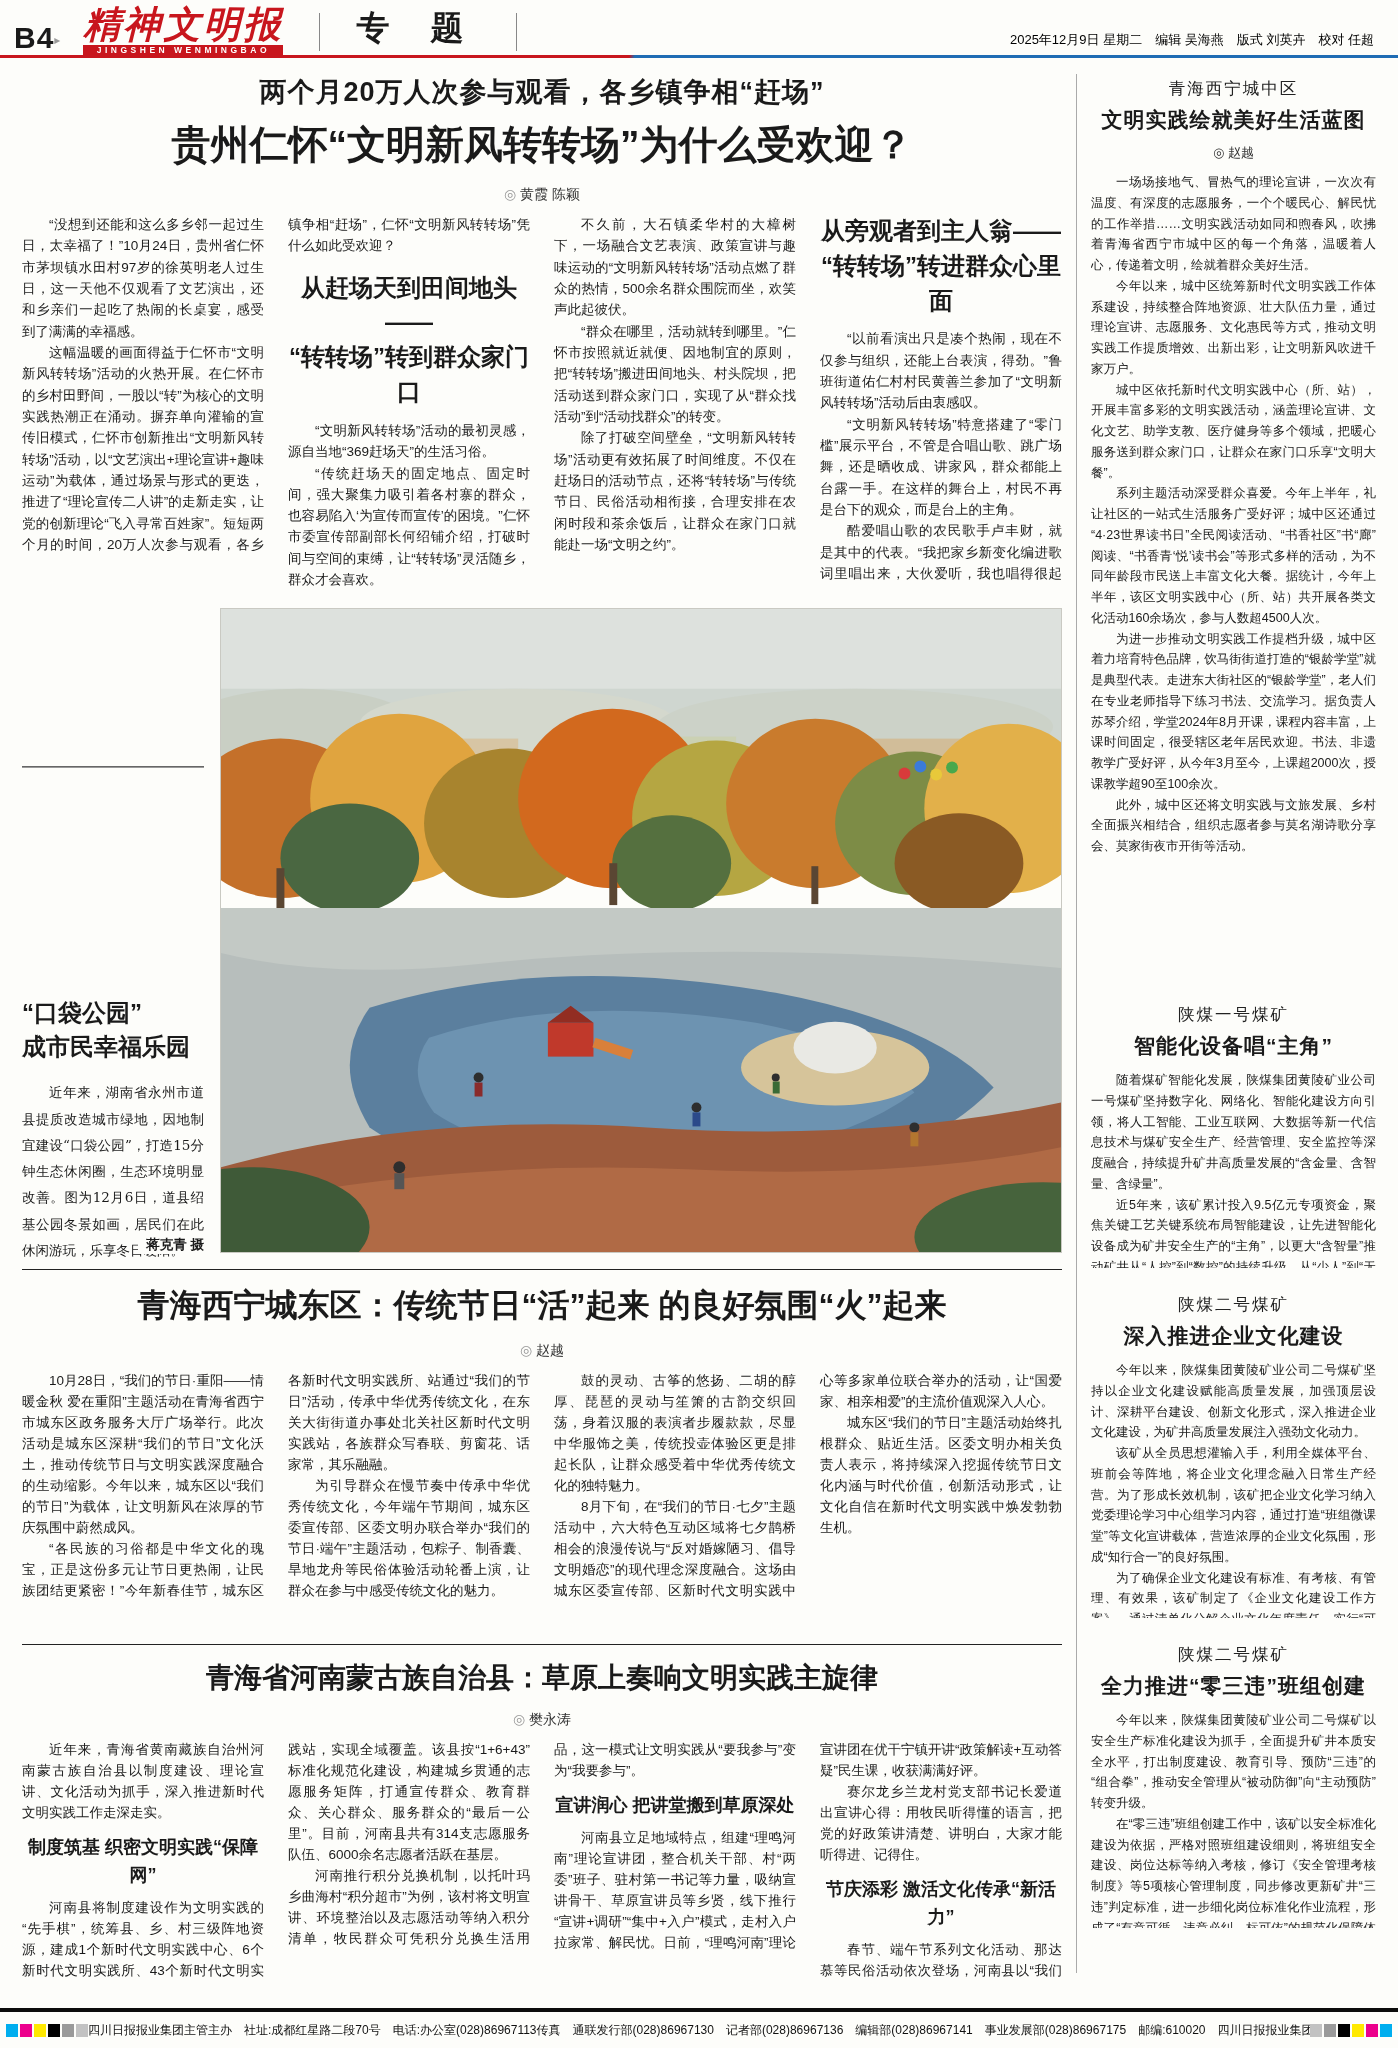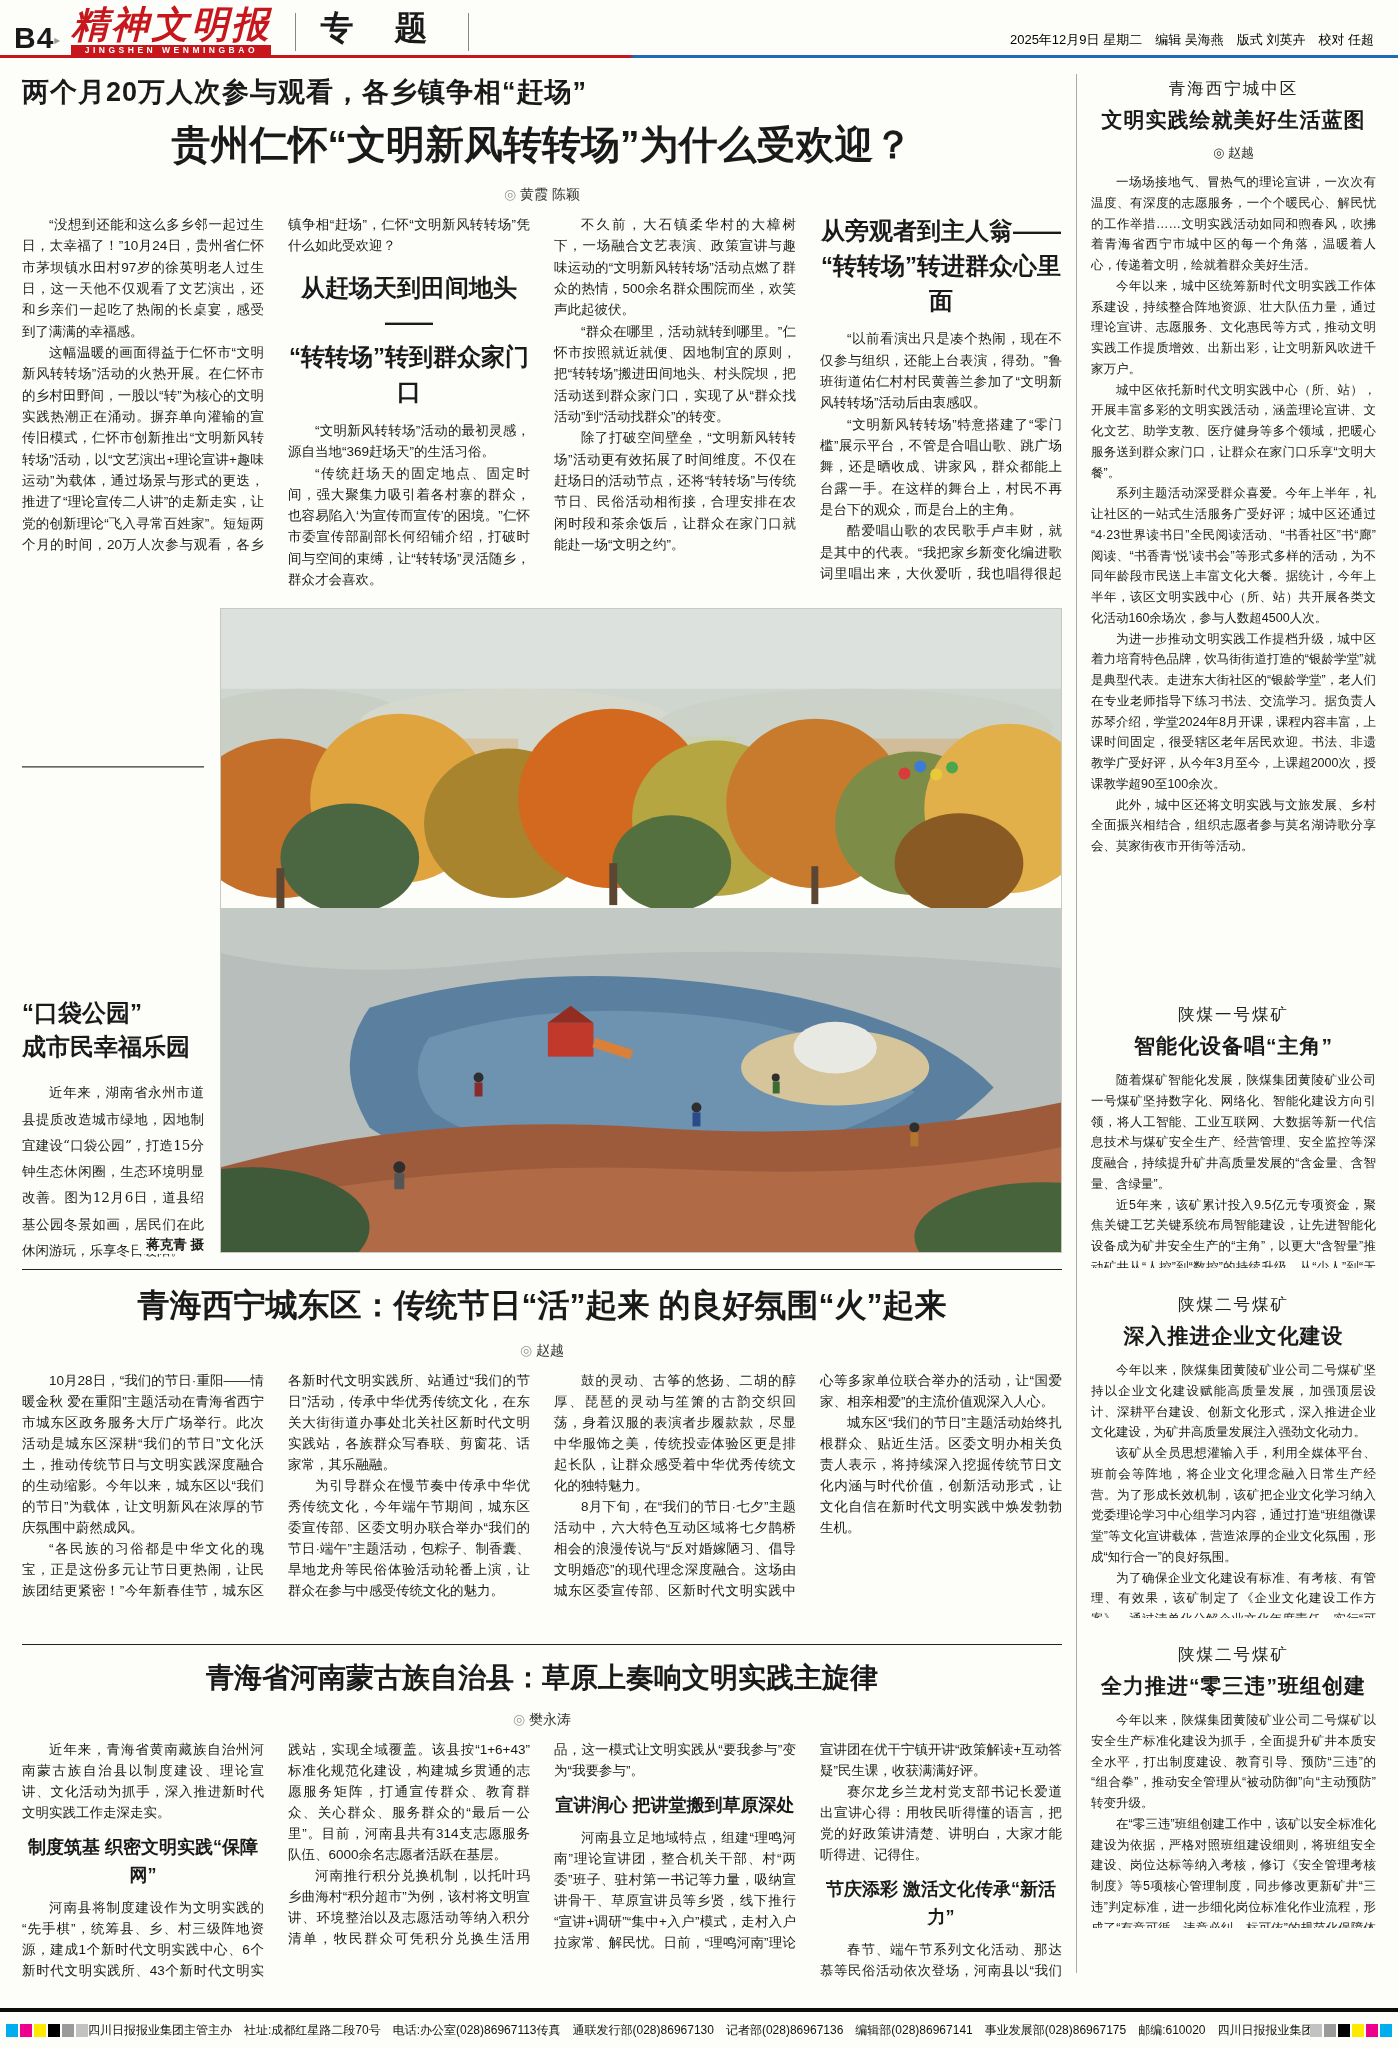--- a/index.html
+++ b/index.html
@@ -2,39 +2,39 @@
 <html lang="zh"><head>
 <meta charset="utf-8">
 <style>
   * { margin:0; padding:0; box-sizing:border-box; }
   html,body { background:#e8e8e4; }
   body { font-family:"Liberation Sans","DejaVu Sans",sans-serif; color:#1a1a1a; }
   .page { width:1398px; height:2048px; background:#fdfdfa; position:relative; overflow:hidden; margin:0 auto; }
 
   
   .masthead { display:flex; align-items:flex-end; padding:6px 24px 0 14px; height:55px; }
-  .m-left { display:flex; align-items:flex-end; gap:10px; }
+  .m-left { display:flex; align-items:flex-end; gap:22px; }
   .page-no { font-size:30px; font-weight:bold; letter-spacing:1px; }
   .page-no .tri { color:#999; font-size:12px; vertical-align:middle; }
   .logo-wrap { display:flex; flex-direction:column; align-items:center; line-height:1; }
   .logo { font-family:"DejaVu Serif","Liberation Serif",serif; font-style:italic; font-weight:bold; font-size:37px; color:#c8161d; letter-spacing:3px; }
   .pinyin { background:#c8161d; color:#fff; font-size:8.5px; font-weight:bold; letter-spacing:3.5px; padding:1px 8px; margin-top:2px; width:100%; text-align:center; }
   .m-div { width:1px; background:#888; height:38px; margin:0 14px 4px; }
   .sec-title { font-size:33px; font-weight:bold; letter-spacing:16px; padding-bottom:4px; }
   .m-right { margin-left:auto; font-size:13px; color:#000000; padding-bottom:6px; white-space:nowrap; }
   .mast-rule { height:3px; background:linear-gradient(100deg,#c8161d 0 45%,#1f6cb4 45.4% 100%); }
 
   
   .content { display:flex; padding:0 22px; }
   .main-col { width:1040px; }
   .v-div { width:1px; background:#aaa; margin:16px 14px 10px; }
   .side-col { flex:1; padding-top:12px; }
 
   
-  .kicker { font-size:27px; font-weight:bold; margin-top:16px; letter-spacing:1px; }
+  .kicker { text-align:center; font-size:27px; font-weight:bold; margin-top:16px; letter-spacing:1px; }
   .headline1 { text-align:center; font-size:39px; font-weight:900; letter-spacing:0px; margin-top:8px; font-family:"Liberation Sans","DejaVu Sans",sans-serif; }
   .byline { text-align:center; font-size:14px; color:#333; margin:14px 0 10px; }
   .byline .ring { color:#9a9a9a; }
   .body-flow { column-gap:24px; text-align:justify; overflow:hidden; }
   .body-flow p.p { text-indent:2em; margin:0; }
   .body1 { height:380px; column-count:4; font-size:13.5px; line-height:1.58; margin-top:6px; }
   .body-flow h3.h { font-size:24px; font-weight:bold; text-align:center; line-height:1.45; white-space:pre-line; margin:14px 0 10px; break-inside:avoid; }
   .body-flow h3.sub { font-size:18px; font-weight:bold; text-align:center; margin:10px 0 8px; break-inside:avoid; }
 
   

